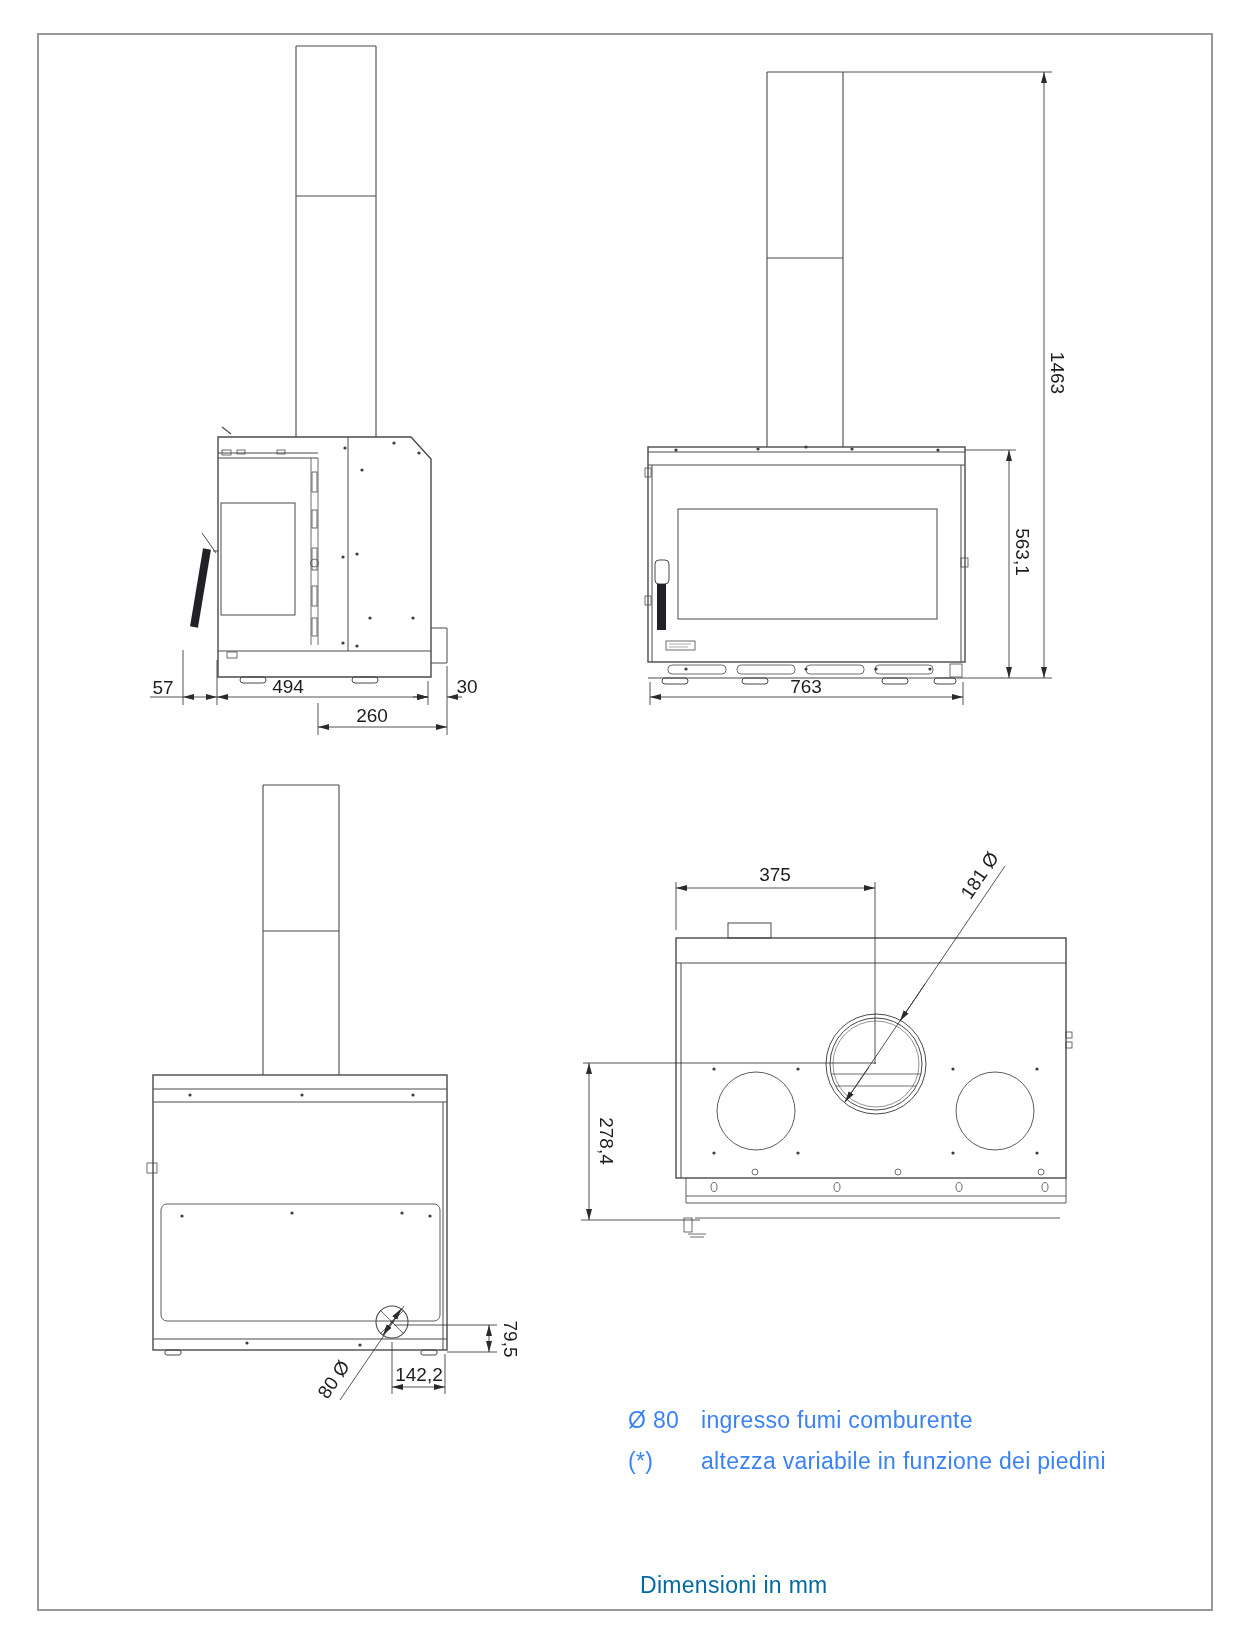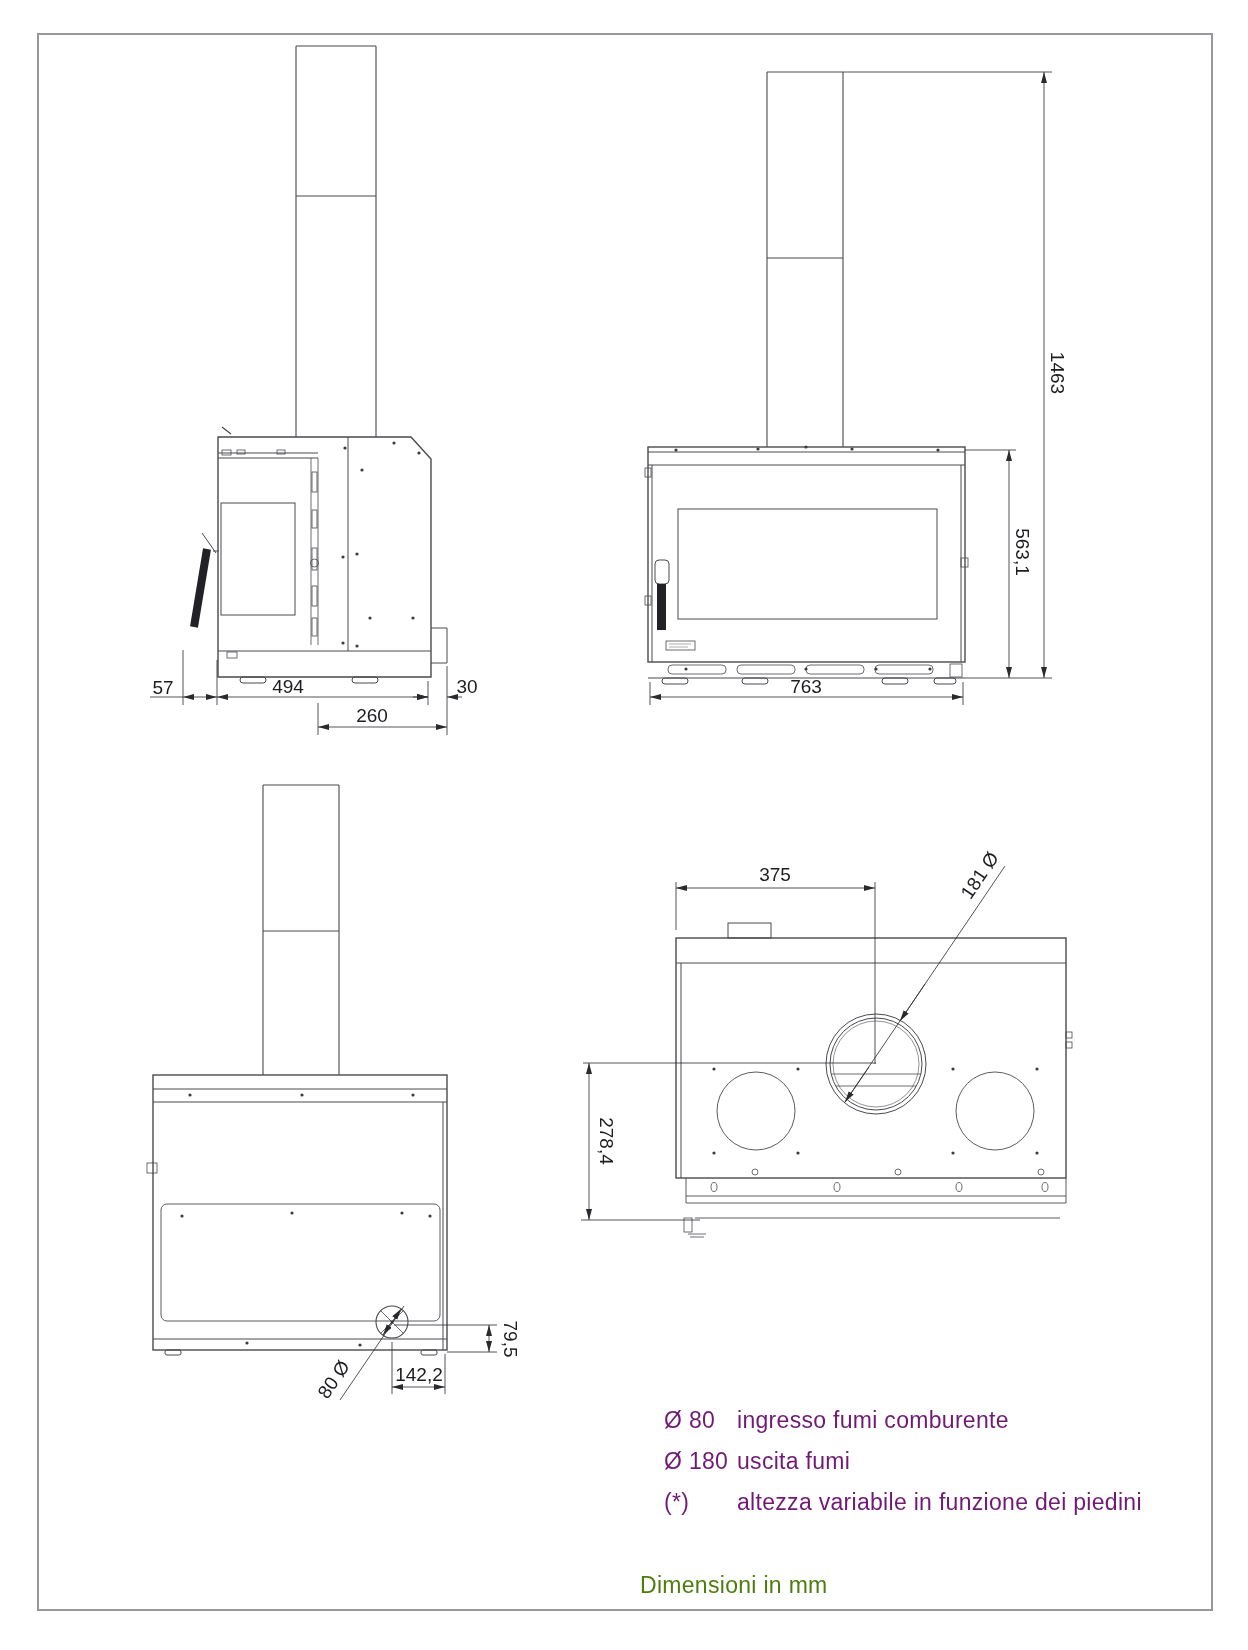--- a/index.html
+++ b/index.html
@@ -2,25 +2,25 @@
 <html><head>
 <meta charset="utf-8">
 <style>
   html,body{margin:0;padding:0;background:#ffffff;}
   .canvas{position:relative;width:1248px;height:1650px;background:#ffffff;overflow:hidden;
           font-family:"Liberation Sans",sans-serif;}
   .frame{position:absolute;left:37px;top:33px;width:1176px;height:1578px;
          border:2px solid #97979c;box-sizing:border-box;}
   svg{position:absolute;left:0;top:0;}
   svg text{font-family:"Liberation Sans",sans-serif;font-size:19px;fill:#1d1d21;}
-  .legend{position:absolute;left:664px;top:1408px;color:#701a75;font-size:23px;
+  .legend{position:absolute;left:628px;top:1408px;color:#3b82f6;font-size:23px;
           letter-spacing:.3px;line-height:24px;}
   .legend-row{display:flex;margin-bottom:17px;}
   .legend-symbol{width:73px;flex:0 0 73px;}
-  .units-note{position:absolute;left:640px;top:1572px;color:#4d7c0f;font-size:23px;
+  .units-note{position:absolute;left:640px;top:1572px;color:#0369a1;font-size:23px;
           letter-spacing:.3px;}
 </style>
 </head>
 <body>
 
 <div class="canvas">
   <div class="frame"></div>
 
   <svg width="1248" height="1650" viewBox="0 0 1248 1650">
     <defs>
@@ -239,22 +239,18 @@
     <text x="419" y="1381" text-anchor="middle">142,2</text>
     <text x="339" y="1383" text-anchor="middle" transform="rotate(-56 339 1383)">80 Ø</text>
   </svg>
 
   <div class="legend">
     <div class="legend-row">
       <span class="legend-symbol">Ø 80</span>
       <span>ingresso fumi comburente</span>
     </div>
     <div class="legend-row">
-      <span class="legend-symbol">Ø 180</span>
-      <span>uscita fumi</span>
-    </div>
-    <div class="legend-row">
       <span class="legend-symbol">(*)</span>
       <span>altezza variabile in funzione dei piedini</span>
     </div>
   </div>
   <div class="units-note">Dimensioni in mm</div>
 </div>
 
 </body></html>

